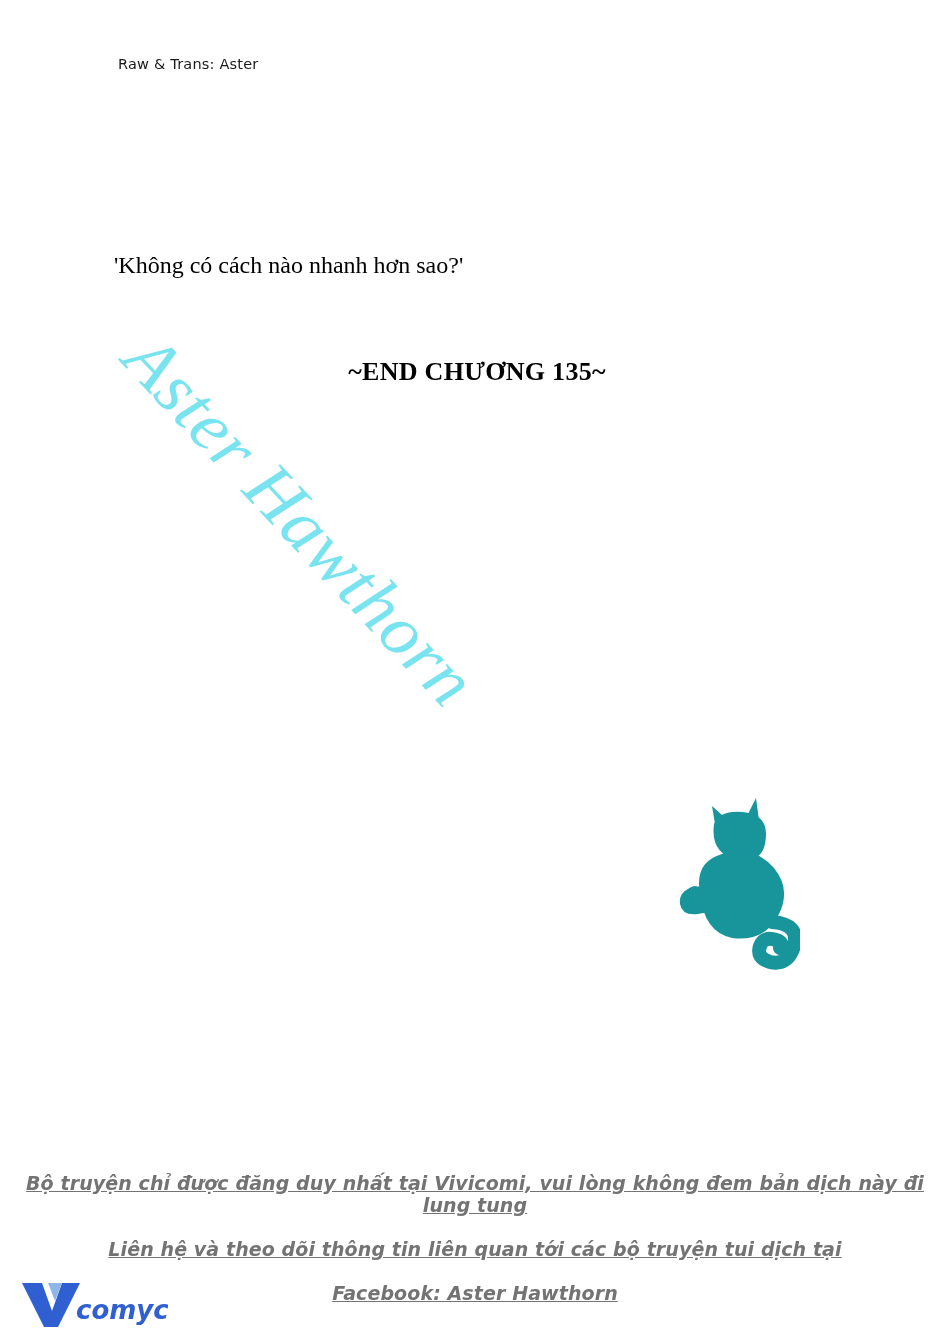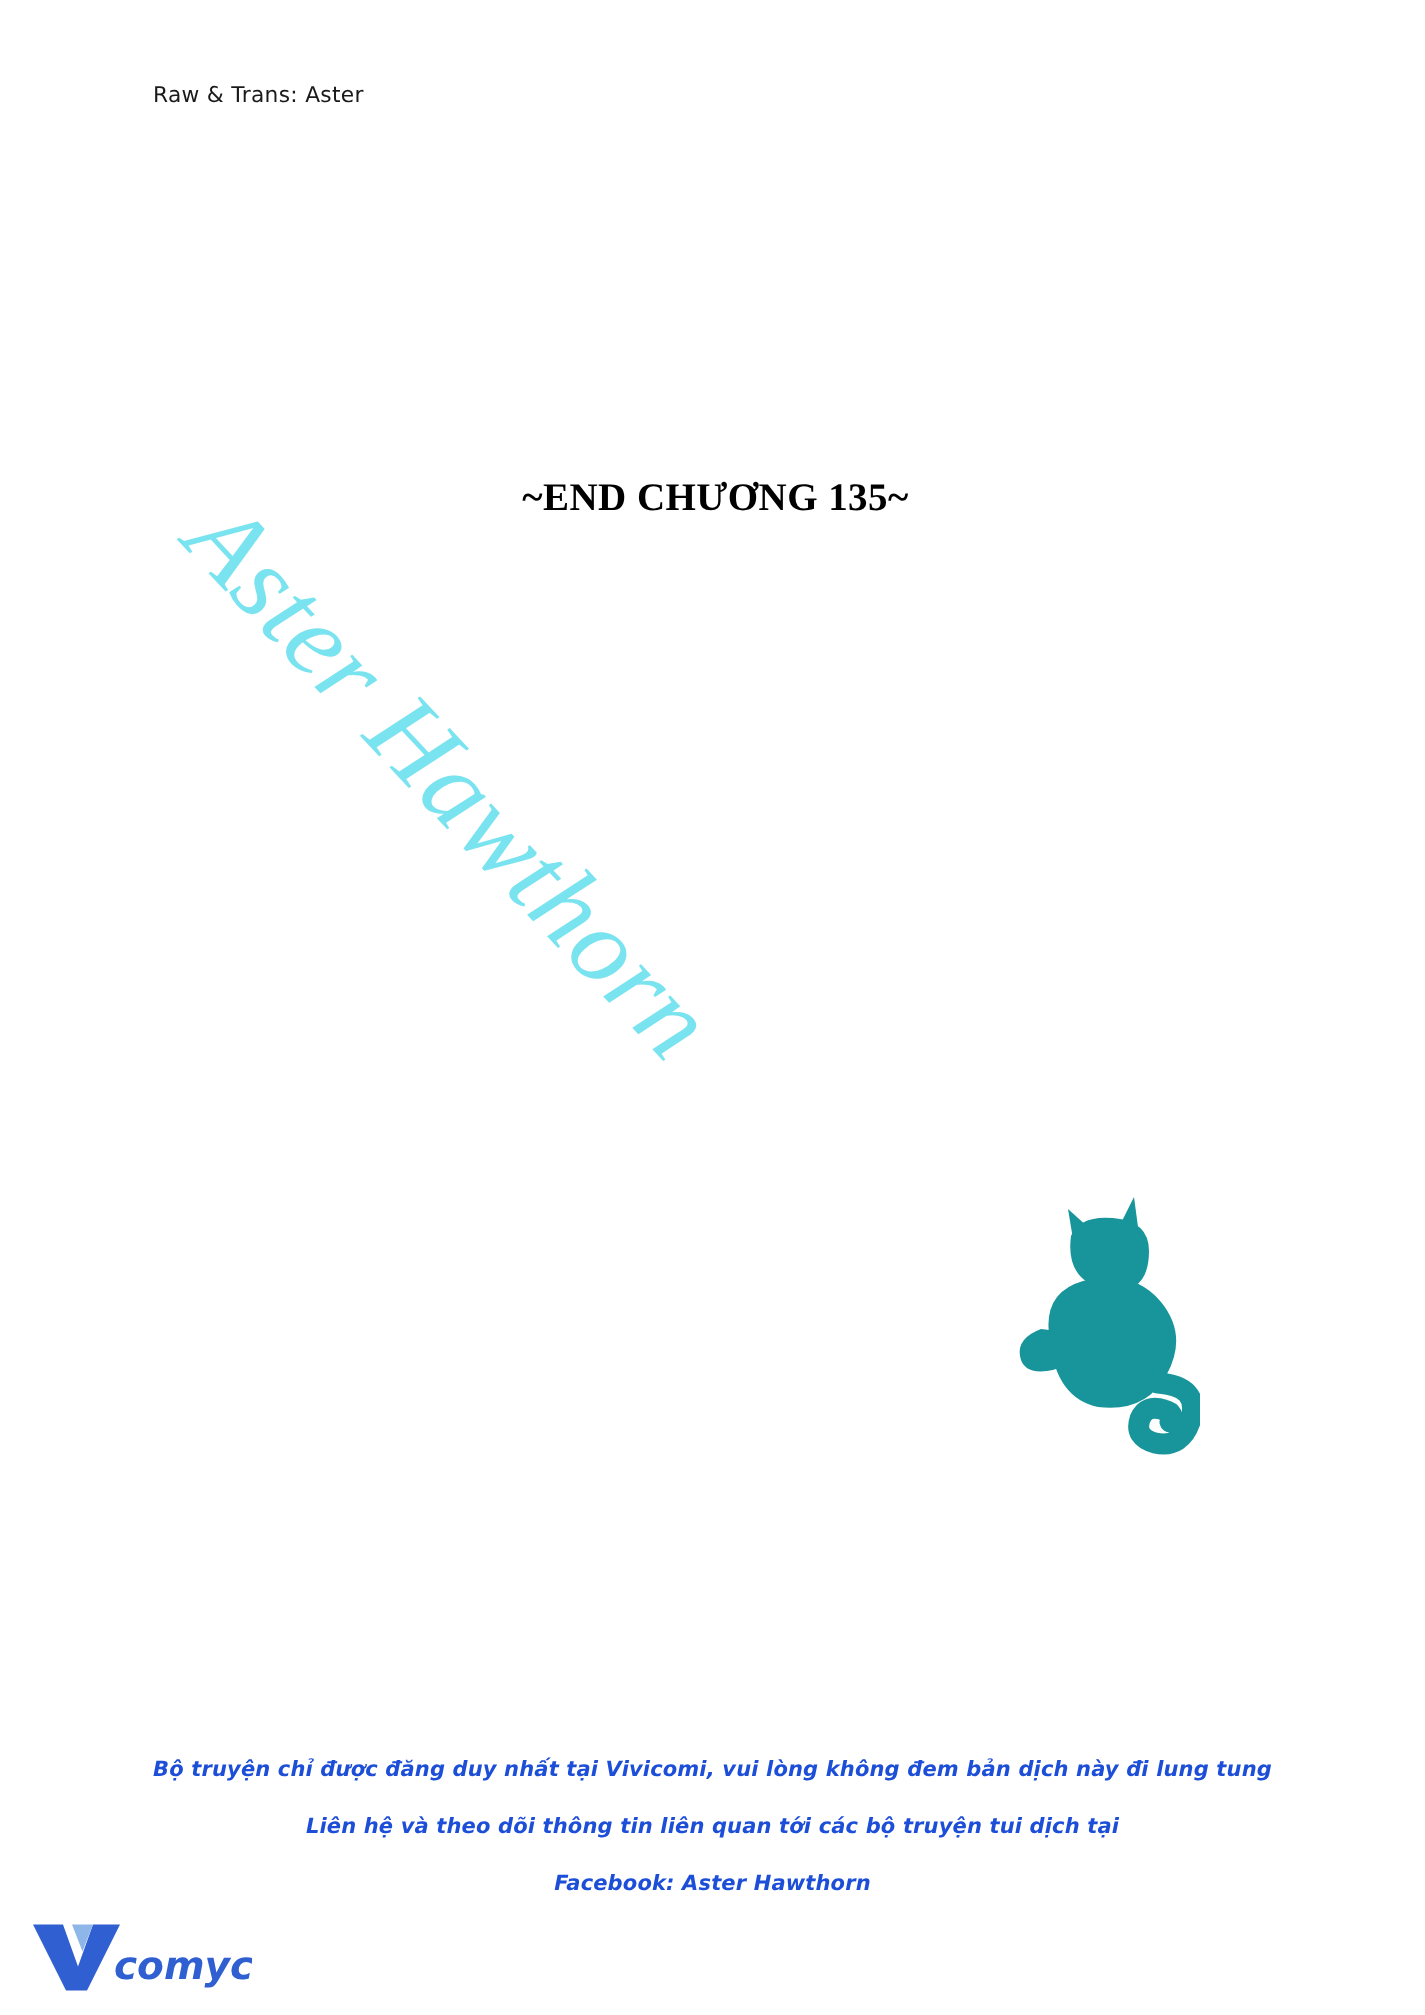--- a/index.html
+++ b/index.html
@@ -15,21 +15,21 @@
     width: 950px;
     height: 1343px;
     background: #ffffff;
     overflow: hidden;
   }
 
   
   .header {
     position: absolute;
     top: 56px;
-    left: 102px;
+    left: 118px;
     font-family: "DejaVu Sans", sans-serif;
     font-size: 14.5px;
     color: #1a1a1a;
     letter-spacing: 0.2px;
   }
 
   
   .content {
     position: absolute;
     top: 175px;
@@ -100,26 +100,27 @@
   
   .footer {
     position: absolute;
     left: 0;
     right: 0;
     top: 1172px;
     text-align: center;
   }
   .footer-line {
     font-family: "DejaVu Sans", sans-serif;
-    font-size: 14px;
+    font-size: 19px;
     font-weight: bold;
     font-style: italic;
-    color: #1d4ed8;
+    color: #737373;
     margin: 0 0 22px 0;
     letter-spacing: 0.1px;
+    text-decoration: underline;
   }
   .footer-line:last-child { margin-bottom: 0; }
 
   
   .brand {
     position: absolute;
     left: 18px;
     bottom: 10px;
     width: 150px;
     height: 56px;
@@ -128,20 +129,21 @@
 </style>
 </head>
 <body>
 
 <div class="page">
 
   <div class="header">Raw &amp; Trans: Aster</div>
 
   <div class="content">
     <div class="spacer-1"></div>
+    <p class="quote">'Không có cách nào nhanh hơn sao?'</p>
     <div class="spacer-2"></div>
     <p class="end-line">~END CHƯƠNG 135~</p>
   </div>
 
   <div class="watermark">
     <div class="watermark-text">Aster Hawthorn</div>
   </div>
 
   <div class="cat">
     <svg viewBox="0 0 140 180" width="140" height="180" aria-hidden="true">

